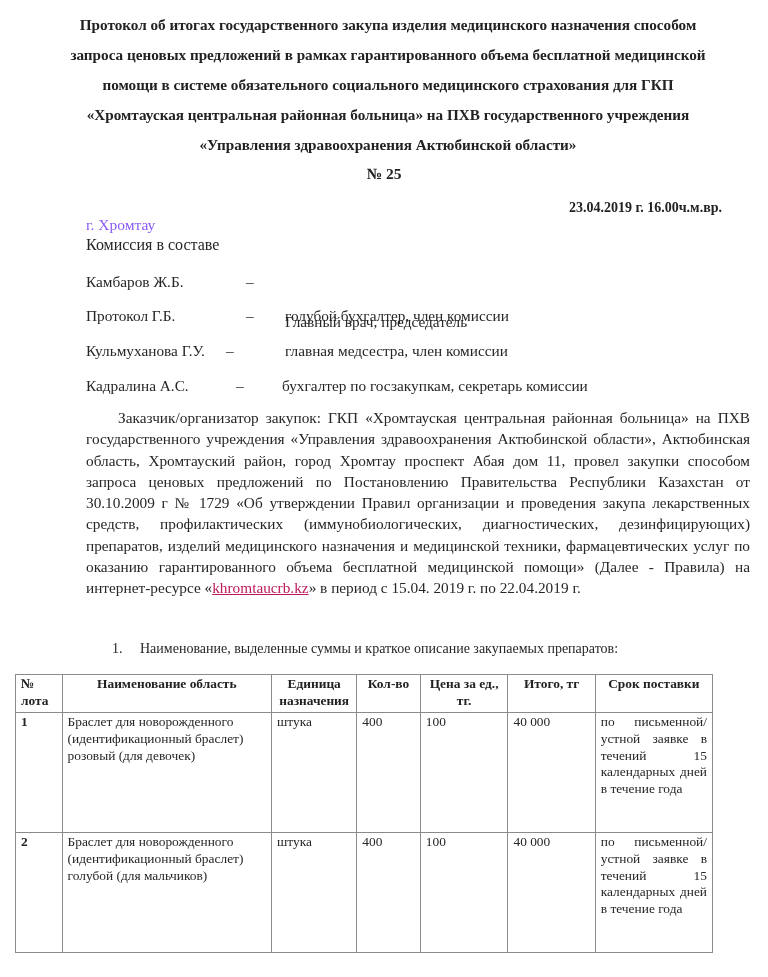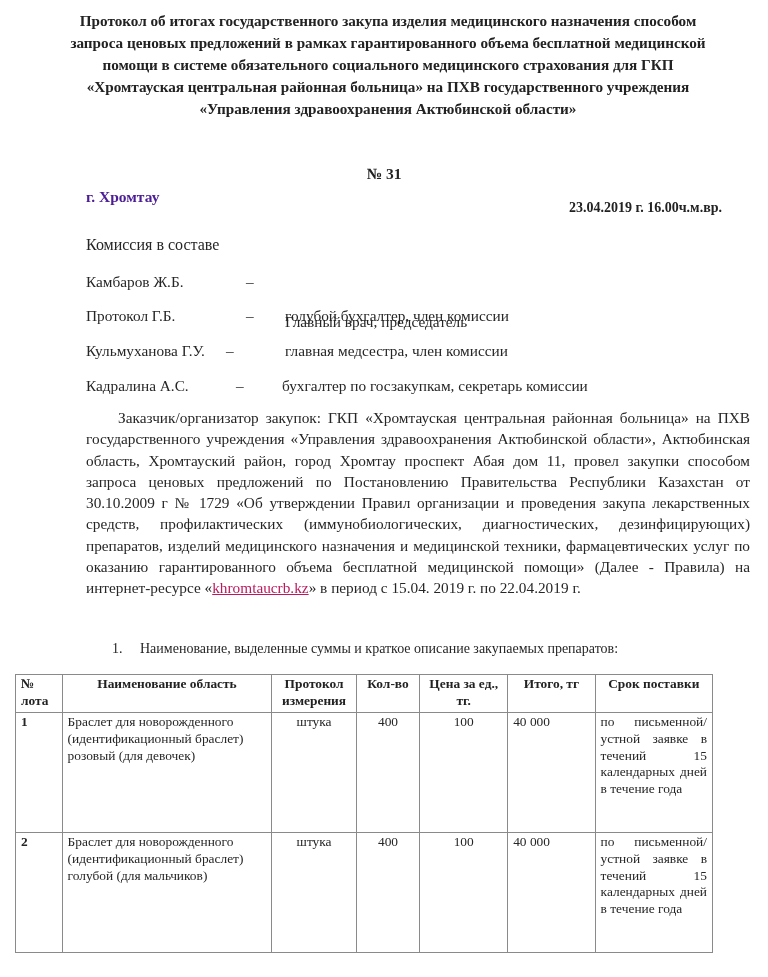--- a/index.html
+++ b/index.html
@@ -16,40 +16,40 @@
       color: #262626;
     }
     .title {
       position: absolute;
       left: 60px;
       top: 10px;
       width: 656px;
       text-align: center;
       font-weight: bold;
       font-size: 15.2px;
-      line-height: 22px;
+      line-height: 30px;
       color: #222;
     }
     .number {
       position: absolute;
       left: 0;
       width: 768px;
       top: 165px;
       text-align: center;
       font-weight: bold;
       font-size: 15.5px;
       color: #222;
     }
     .city {
       position: absolute;
       left: 86px;
-      top: 188px;
-      font-weight: bold;
+      top: 216px;
+      font-weight: normal;
       font-size: 15.5px;
-      color: #4c1d95;
+      color: #8b5cf6;
     }
     .datetime {
       position: absolute;
       right: 46px;
       top: 200px;
       font-weight: bold;
       font-size: 14px;
       color: #222;
     }
     .commission-label {
@@ -117,37 +117,37 @@
       vertical-align: top;
       padding: 1px 5px 0 5px;
     }
     table.lots th {
       font-weight: bold;
       text-align: center;
       color: #222;
       height: 36px;
     }
     table.lots th.col-lot { text-align: left; }
-    table.lots td.c { text-align: center; }
+    table.lots td.c { }
     table.lots td.lotno { font-weight: bold; }
     table.lots td.delivery { text-align: justify; }
     table.lots tr.row td { height: 118px; }
     col.w0 { width: 48px; }
     col.w1 { width: 223px; }
     col.w2 { width: 86px; }
     col.w3 { width: 68px; }
     col.w4 { width: 96px; }
     col.w5 { width: 94px; }
     col.w6 { width: 123px; }
   </style>
 </head>
 <body>
 
 <div class="title">Протокол об итогах государственного закупа изделия медицинского назначения способом запроса ценовых предложений в рамках гарантированного объема бесплатной медицинской помощи в системе обязательного социального медицинского страхования для ГКП «Хромтауская центральная районная больница» на ПХВ государственного учреждения «Управления здравоохранения Актюбинской области»</div>
-<div class="number">№ 31</div>
+<div class="number">№ 25</div>
 <div class="city">г. Хромтау</div>
 <div class="datetime">23.04.2019 г.  16.00ч.м.вр.</div>
 <div class="commission-label">Комиссия в составе</div>
 
 <div class="member m0">
   <span class="name">Камбаров Ж.Б.</span>
   <span class="dash">–</span>
   <span class="role">Главный  врач, председатель</span>
 </div>
 <div class="member m1">
@@ -177,21 +177,21 @@
       <col class="w2">
       <col class="w3">
       <col class="w4">
       <col class="w5">
       <col class="w6">
   </colgroup>
   <thead>
     <tr>
       <th class="col-lot">№ лота</th>
       <th>Наименование область</th>
-      <th>Протокол измерения</th>
+      <th>Единица назначения</th>
       <th>Кол-во</th>
       <th>Цена за ед., тг.</th>
       <th>Итого, тг</th>
       <th>Срок поставки</th>
     </tr>
   </thead>
   <tbody>
     <tr class="row">
       <td class="lotno">1</td>
       <td>Браслет для новорожденного (идентификационный браслет) розовый (для девочек)</td>

